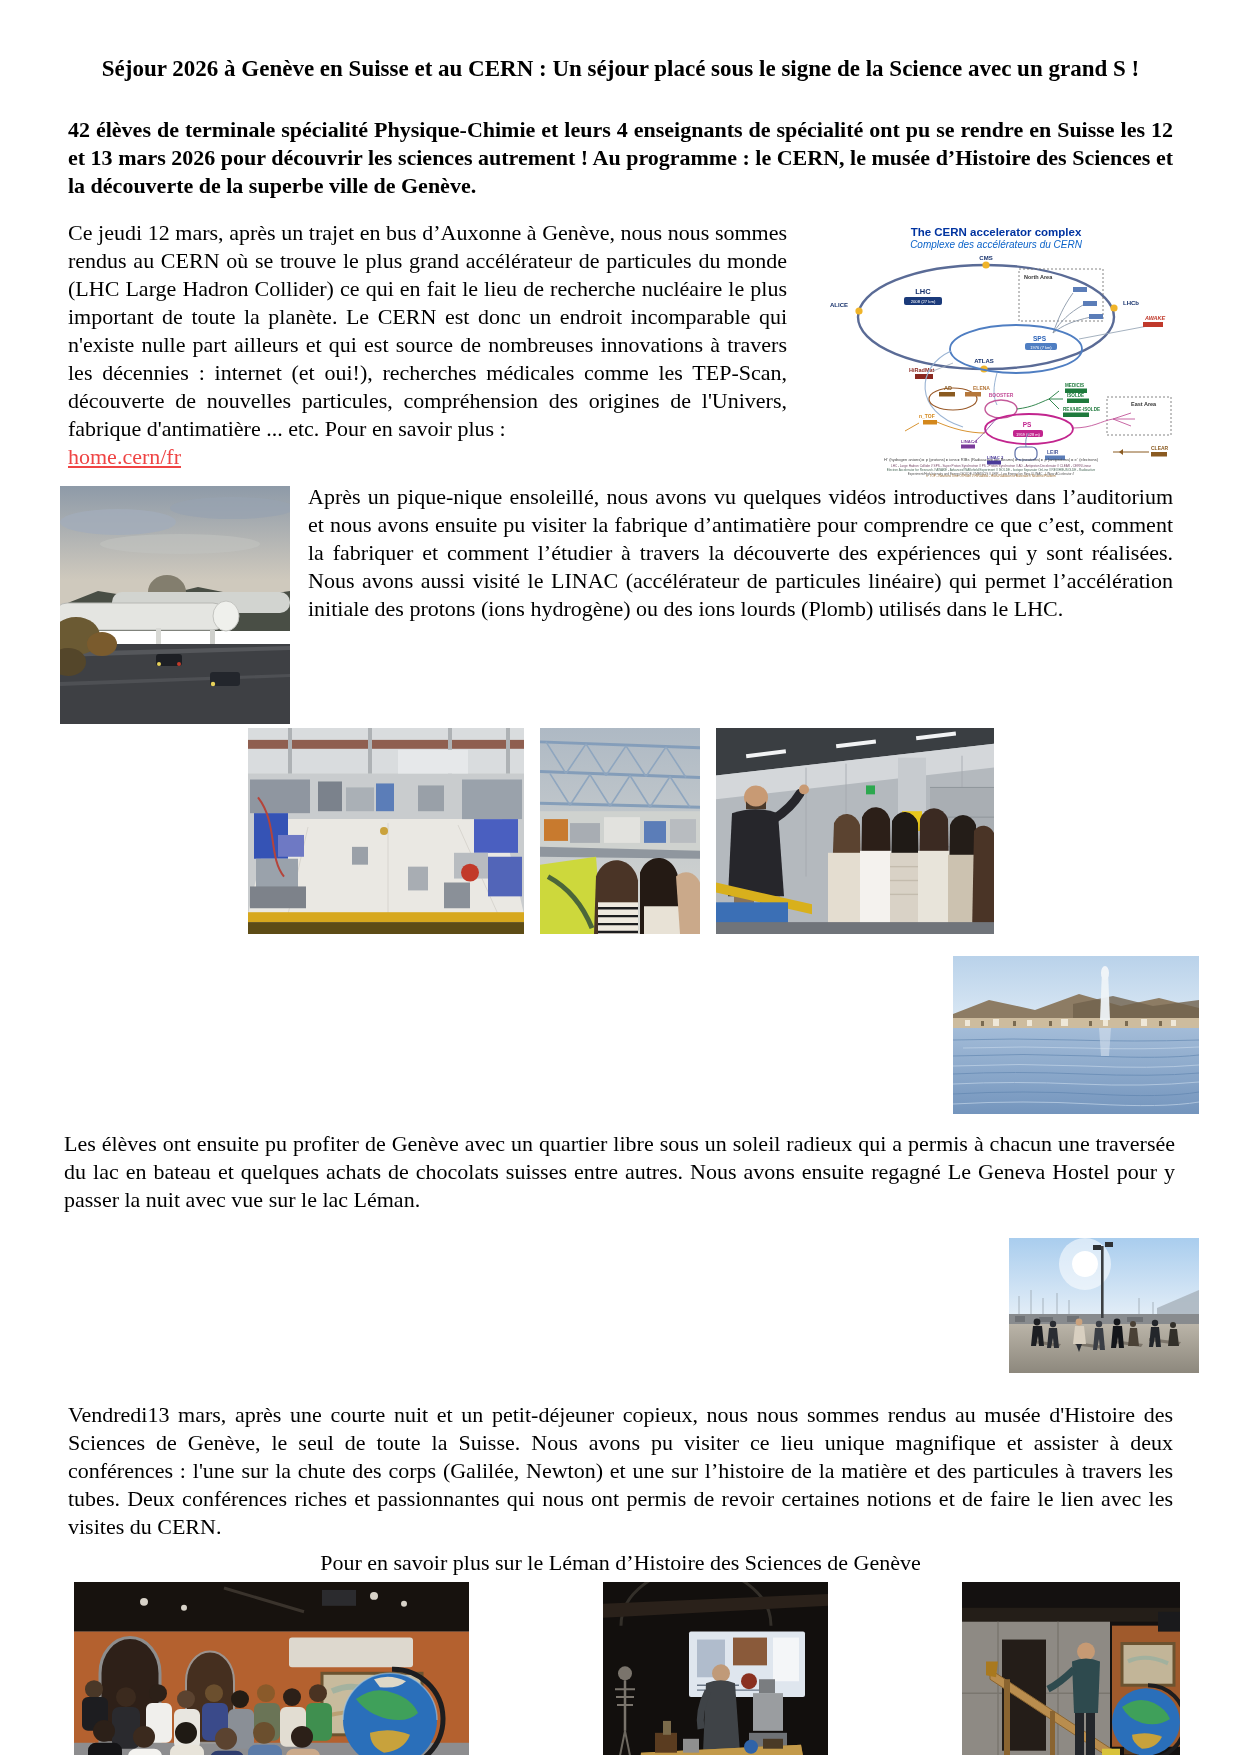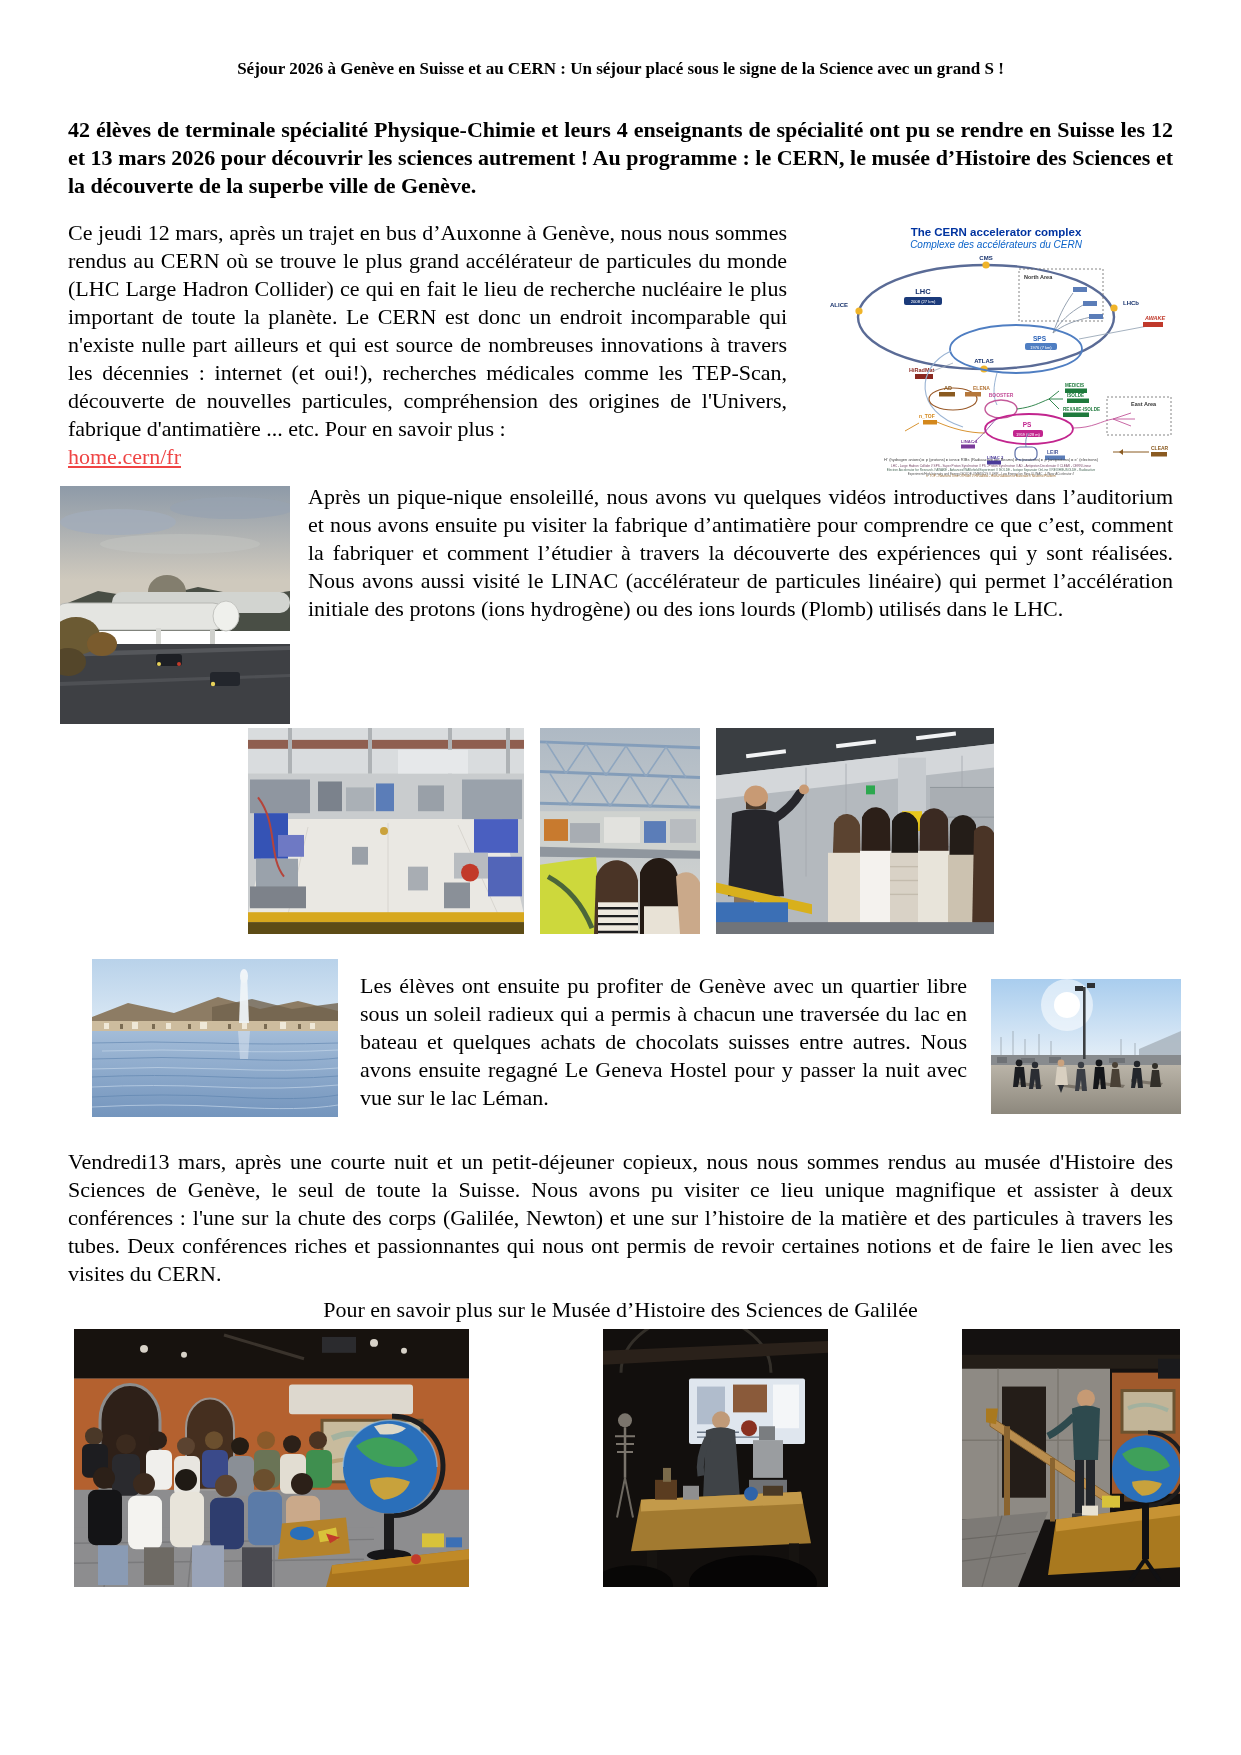--- a/index.html
+++ b/index.html
@@ -1,30 +1,30 @@
 <!DOCTYPE html>
 <html lang="fr"><head>
 <meta charset="utf-8">
 <style>
   html,body{margin:0;padding:0;background:#fff;}
   .page{position:relative;width:1241px;height:1755px;background:#fff;overflow:hidden;
         font-family:"Liberation Serif",serif;font-size:22px;color:#000;}
   .pad{padding-left:60px;padding-right:60px;}
   .just{text-align:justify;}
   p{margin:8px;line-height:28px;}
-  .title{padding-top:54px;text-align:center;font-weight:bold;font-size:17px;line-height:30px;
+  .title{padding-top:54px;text-align:center;font-weight:bold;font-size:23px;line-height:30px;
          max-width:1045px;margin:0 auto;}
   .intro{margin-top:32px;font-weight:bold;line-height:28px;}
   .s1{margin-top:19px;}
   .diagram{float:right;width:380px;height:256px;margin:2px 0 6px 14px;background:#fff;}
   .doclink{color:#ef4444;text-decoration:underline;}
   .s2 .photo-building{float:left;width:230px;height:238px;margin:3px 18px 4px 0;}
   .row3{clear:both;margin-top:24px;display:flex;justify-content:center;gap:16px;}
   .row3 svg{height:206px;display:block;}
-  .lakerow{display:flex;margin-top:22px;padding:0 60px;align-items:center;}
+  .lakerow{display:flex;margin-top:22px;padding:0 42px;align-items:flex-end;flex-direction:column;}
   .ph-lake{width:246px;height:158px;margin-left:32px;flex:none;}
   .laketext{flex:1;margin:8px 16px 0 14px;}
   .ph-quay{width:190px;height:135px;margin-top:16px;flex:none;}
   .s5{margin-top:28px;}
   .center{text-align:center;line-height:28px;}
   .rowbottom{margin-top:5px;display:flex;justify-content:space-between;align-items:flex-start;
              padding:0 61px 0 74px;}
   .rowbottom svg{height:258px;display:block;}
   svg{shape-rendering:auto;}
   .dtxt{font-family:"Liberation Sans",sans-serif;}
@@ -440,21 +440,21 @@
         <g fill="#33302a">
             <circle cx="164" cy="87" r="3"></circle>
             <path d="M161,91 L168,91 L170,108 L159,108 Z"></path>
           </g>
       </g>
     </svg>
   </div>
 
   <div class="pad s5">
     <p class="just">Vendredi13 mars, après une courte nuit et un petit-déjeuner copieux, nous nous sommes rendus au musée d'Histoire des Sciences de Genève, le seul de toute la Suisse. Nous avons pu visiter ce lieu unique magnifique et assister à deux conférences : l'une sur la chute des corps (Galilée, Newton) et une sur l’histoire de la matière et des particules à travers les tubes. Deux conférences riches et passionnantes qui nous ont permis de revoir certaines notions et de faire le lien avec les visites du CERN.</p>
-    <div class="center">Pour en savoir plus sur le Musée d’Histoire des Sciences de Galilée</div>
+    <div class="center">Pour en savoir plus sur le Léman d’Histoire des Sciences de Genève</div>
   </div>
 
   <div class="rowbottom">
     <svg style="width:395px" viewBox="0 0 395 260" preserveAspectRatio="none" aria-hidden="true">
       <rect width="395" height="260" fill="#8d8d8f"></rect>
       <rect width="395" height="50" fill="#17120e"></rect>
       <g fill="#d8d2c8">
           <circle cx="70" cy="20" r="4"></circle>
           <circle cx="110" cy="26" r="3"></circle>
           <circle cx="300" cy="14" r="4"></circle>

